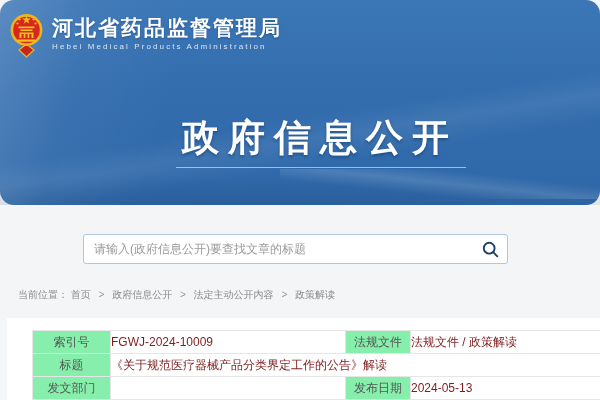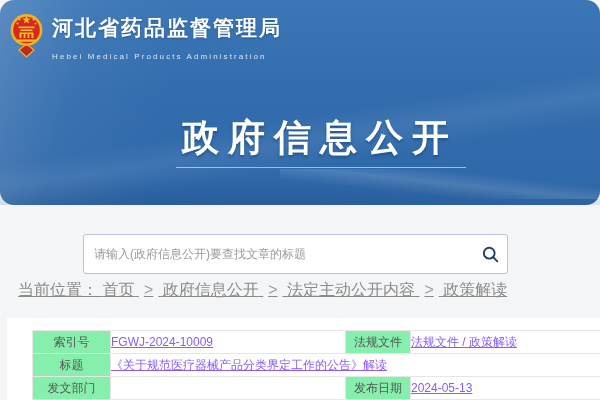--- a/index.html
+++ b/index.html
@@ -26,67 +26,67 @@
     background:linear-gradient(6deg, rgba(255,255,255,0) 30%, rgba(255,255,255,0.14) 52%, rgba(255,255,255,0) 72%);
   }
   .brand{position:absolute;top:10px;left:10px;display:flex;align-items:flex-start;}
   .emblem{width:33px;height:48px;margin-right:9px;flex:0 0 auto;}
   .brand-text{padding-top:6px;}
   .brand-cn{
     color:#ffffff;font-size:21px;font-weight:bold;letter-spacing:2px;
     line-height:24px;text-shadow:0 1px 2px rgba(0,40,80,0.35);white-space:nowrap;
   }
   .brand-en{
-    color:#d8e6f4;font-size:8px;letter-spacing:2.1px;margin-top:12px;white-space:nowrap;
+    color:#d8e6f4;font-size:8px;letter-spacing:2.1px;margin-top:2px;white-space:nowrap;
   }
   .banner-title{
     position:absolute;top:113px;left:320px;transform:translateX(-50%);
     color:#ffffff;font-size:37px;font-weight:bold;letter-spacing:9px;white-space:nowrap;
     text-shadow:0 2px 3px rgba(0,40,85,0.4);
   }
   .banner-line{
     position:absolute;top:167px;left:176px;width:290px;height:1px;
     background:rgba(255,255,255,0.55);
   }
   
   .search-box{
-    position:absolute;top:234px;left:83px;width:425px;height:40px;
+    position:absolute;top:234px;left:83px;width:425px;height:30px;
     background:#ffffff;border:1px solid #b3c6da;border-radius:3px;
     display:flex;align-items:center;box-sizing:border-box;
   }
   .search-input{
     flex:1;height:100%;border:none;outline:none;background:transparent;
     font-size:12px;color:#333;padding:0 10px;
     font-family:"Liberation Sans","DejaVu Sans",sans-serif;
   }
   .search-input::placeholder{color:#9a9a9a;}
   .search-btn{
     width:34px;height:100%;border:none;background:transparent;cursor:pointer;
     display:flex;align-items:center;justify-content:center;padding:0;
   }
   
   .breadcrumb{
-    position:absolute;top:280px;left:18px;font-size:16px;color:#8a8a8a;white-space:nowrap;text-decoration:underline;
+    position:absolute;top:288px;left:18px;font-size:10px;color:#8a8a8a;white-space:nowrap;
   }
   .breadcrumb a{color:#8a8a8a;text-decoration:none;cursor:pointer;}
   .breadcrumb .sep{margin:0 5px;color:#9a9a9a;}
   
   .card{
     position:absolute;top:318px;left:7px;width:620px;height:120px;background:#ffffff;
   }
   table.doc{
     border-collapse:collapse;margin:12px 0 0 25px;table-layout:fixed;width:720px;
     font-size:12px;
   }
   table.doc td{
     border:1px solid #e6e6e6;height:23px;padding:0;box-sizing:border-box;
     overflow:hidden;white-space:nowrap;
   }
   td.lbl{background:#86efac;color:#555;text-align:center;}
-  td.val{color:#8b5cf6;padding-left:12px;text-decoration:underline;}
+  td.val{color:#7f1d1d;padding-left:12px;}
   .c1{width:78px;} .c2{width:235px;} .c3{width:65px;} .c4{width:342px;}
 </style>
 </head>
 <body>
 
 <div class="hero">
   <div class="wave1"></div>
   <div class="wave2"></div>
 
   <div class="brand">

